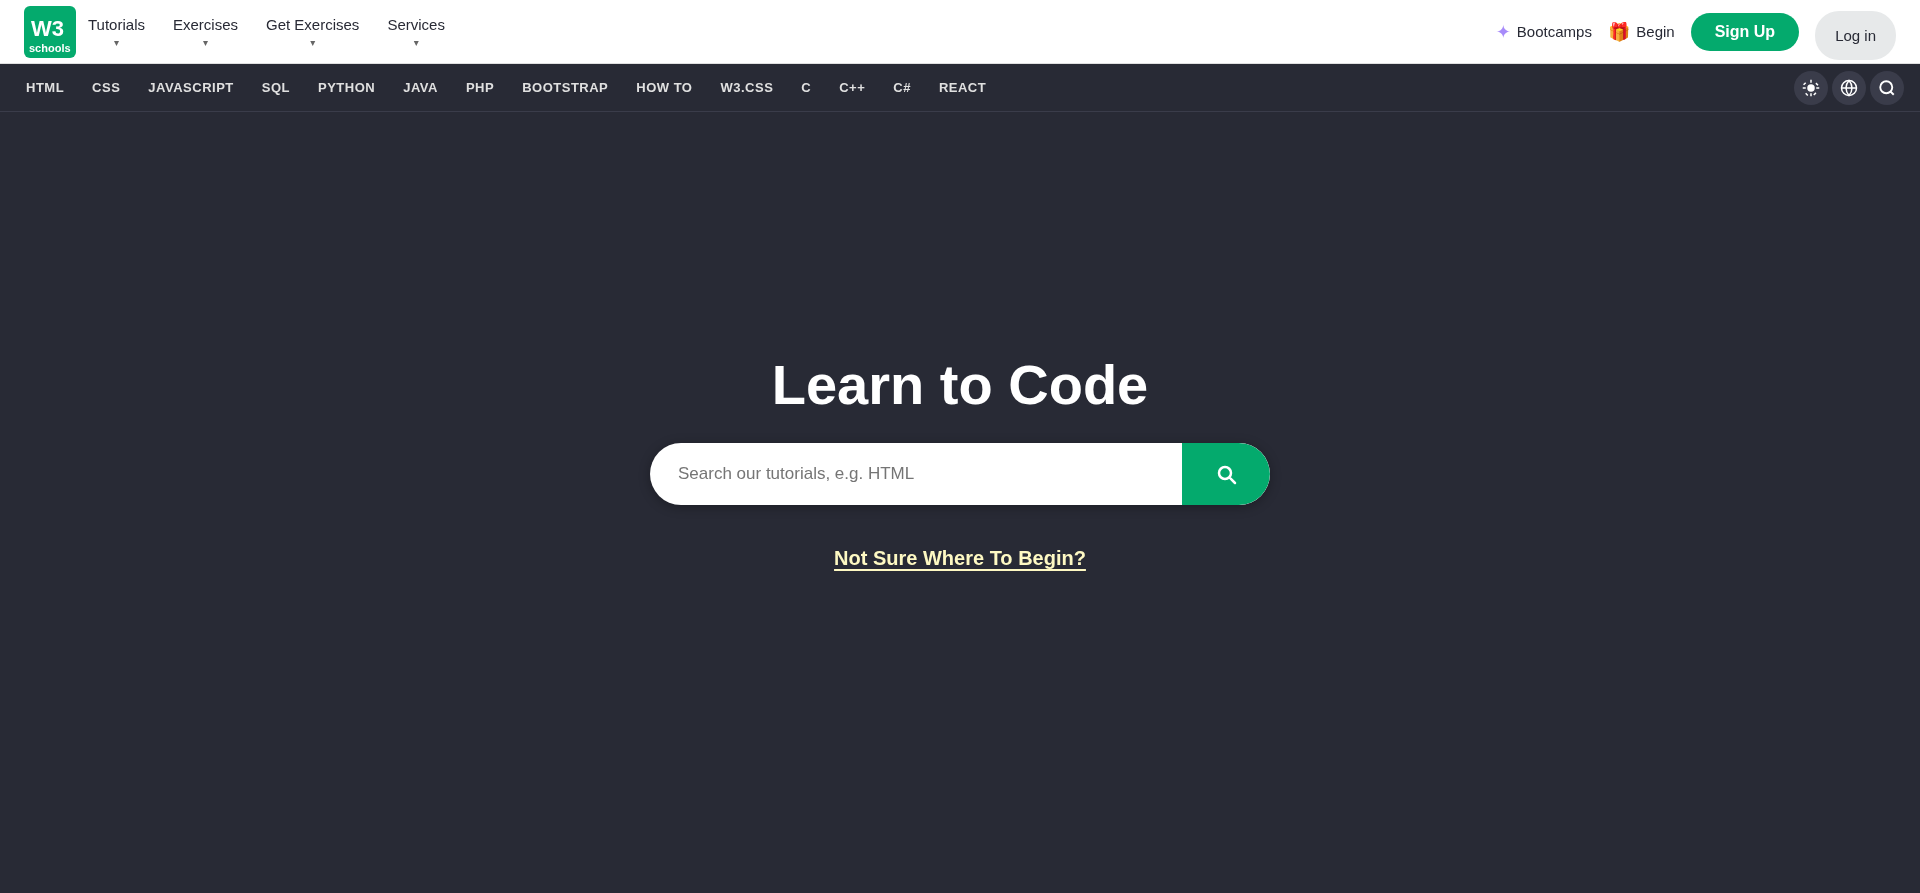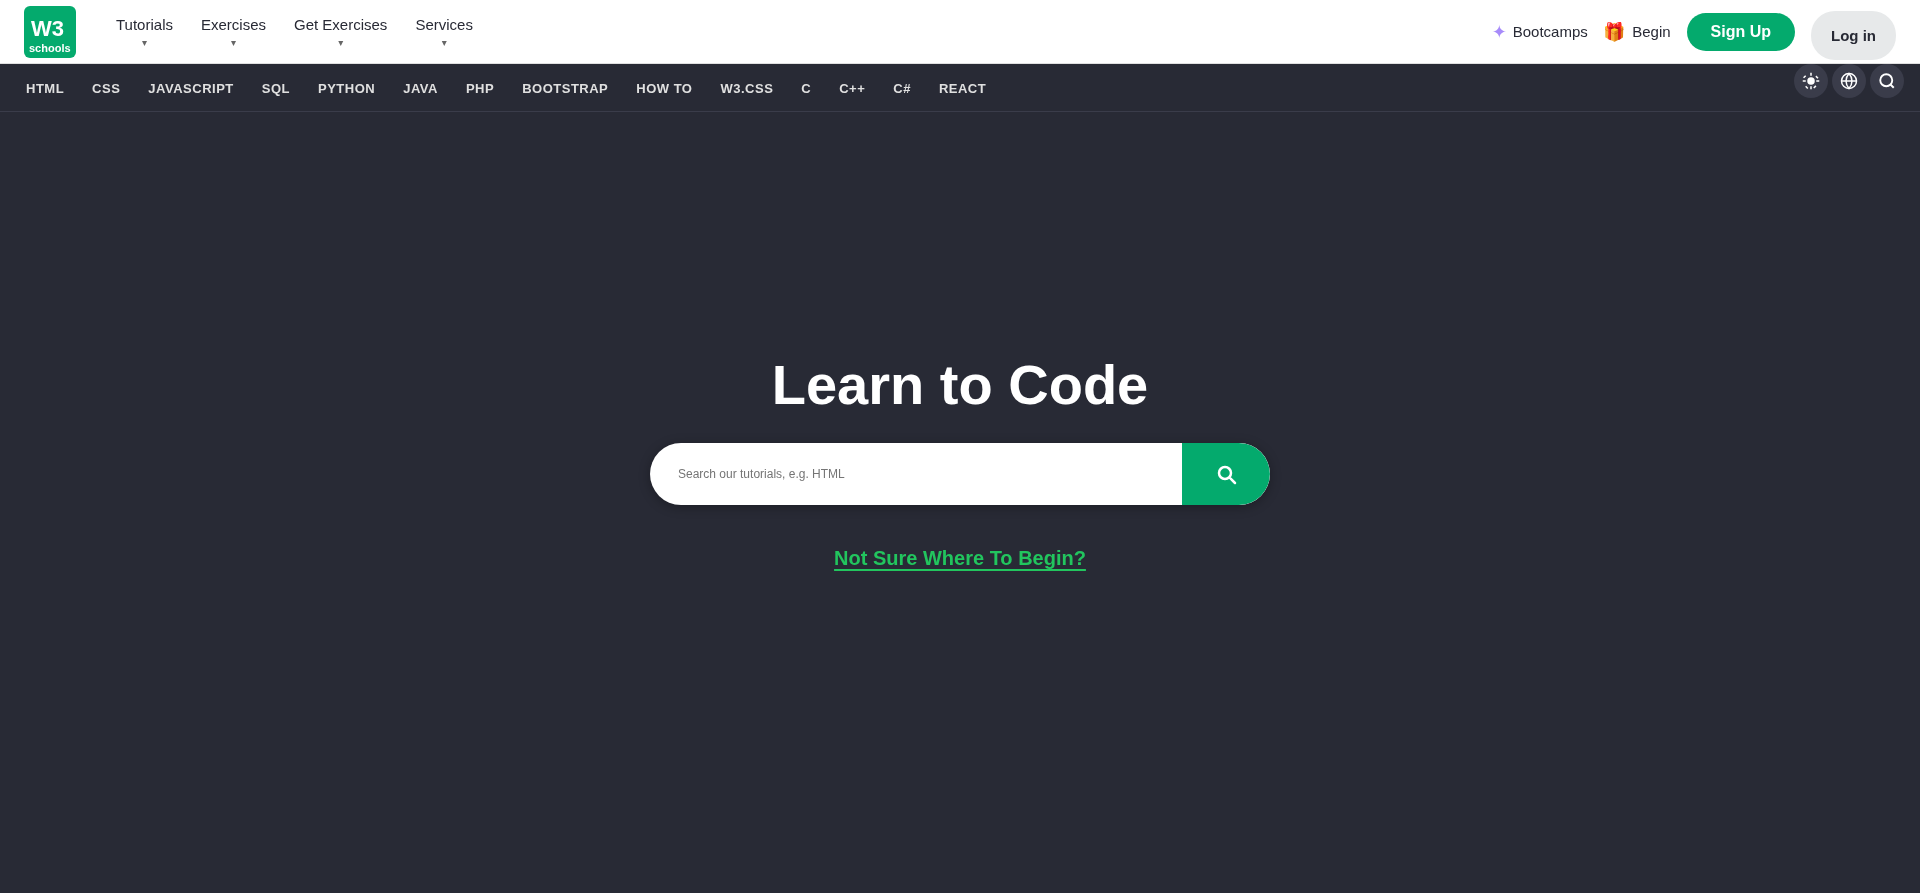--- a/index.html
+++ b/index.html
@@ -12,21 +12,20 @@
       display: flex;
       align-items: center;
       padding: 0 24px;
       border-bottom: 1px solid #e0e0e0;
       position: relative;
       z-index: 10;
     }
     .logo-area {
       display: flex;
       align-items: center;
-      margin-right: 28px;
       cursor: pointer;
     }
     .logo-svg {
       width: 52px;
       height: 52px;
     }
     .nav-links {
       display: flex;
       align-items: center;
       gap: 4px;
@@ -78,31 +77,31 @@
       cursor: pointer;
       white-space: nowrap;
     }
     .login-btn {
       background: #e7e9ea;
       color: #282a35;
       border: none;
       border-radius: 24px;
       padding: 16px 20px;
       font-size: 15px;
-      font-weight: 700;
+      font-weight: 400;
       cursor: pointer;
       margin-top: 8px;
     }
 
     
     .secondary-nav {
       background: #282a35;
       height: 48px;
       display: flex;
-      align-items: flex-start;
+      align-items: center;
       padding: 0 0 0 12px;
       gap: 0;
       border-bottom: 1px solid #3a3c4a;
     }
     .sec-nav-item {
       color: #e0e0e0;
       font-size: 13px;
       font-weight: 700;
       letter-spacing: 0.5px;
       padding: 0 14px;
@@ -167,37 +166,37 @@
       overflow: hidden;
       background: #fff;
       margin-bottom: 42px;
       box-shadow: 0 2px 12px rgba(0,0,0,0.3);
     }
     .search-input {
       flex: 1;
       border: none;
       outline: none;
       padding: 8px 28px;
-      font-size: 12px;
+      font-size: 17px;
       color: #0c4a6e;
       background: transparent;
     }
     .search-submit {
       width: 88px;
       background: #04aa6d;
       border: none;
       cursor: pointer;
       display: flex;
       align-items: center;
       justify-content: center;
       border-radius: 0 32px 32px 0;
     }
     .search-submit svg { width: 24px; height: 24px; fill: #fff; }
     .hero-link {
-      color: #22c55e;
+      color: #fef9c3;
       font-size: 20px;
       font-weight: 700;
       text-decoration: underline;
       text-underline-offset: 4px;
       cursor: pointer;
     }
   </style>
 </head>
 <body>
 

